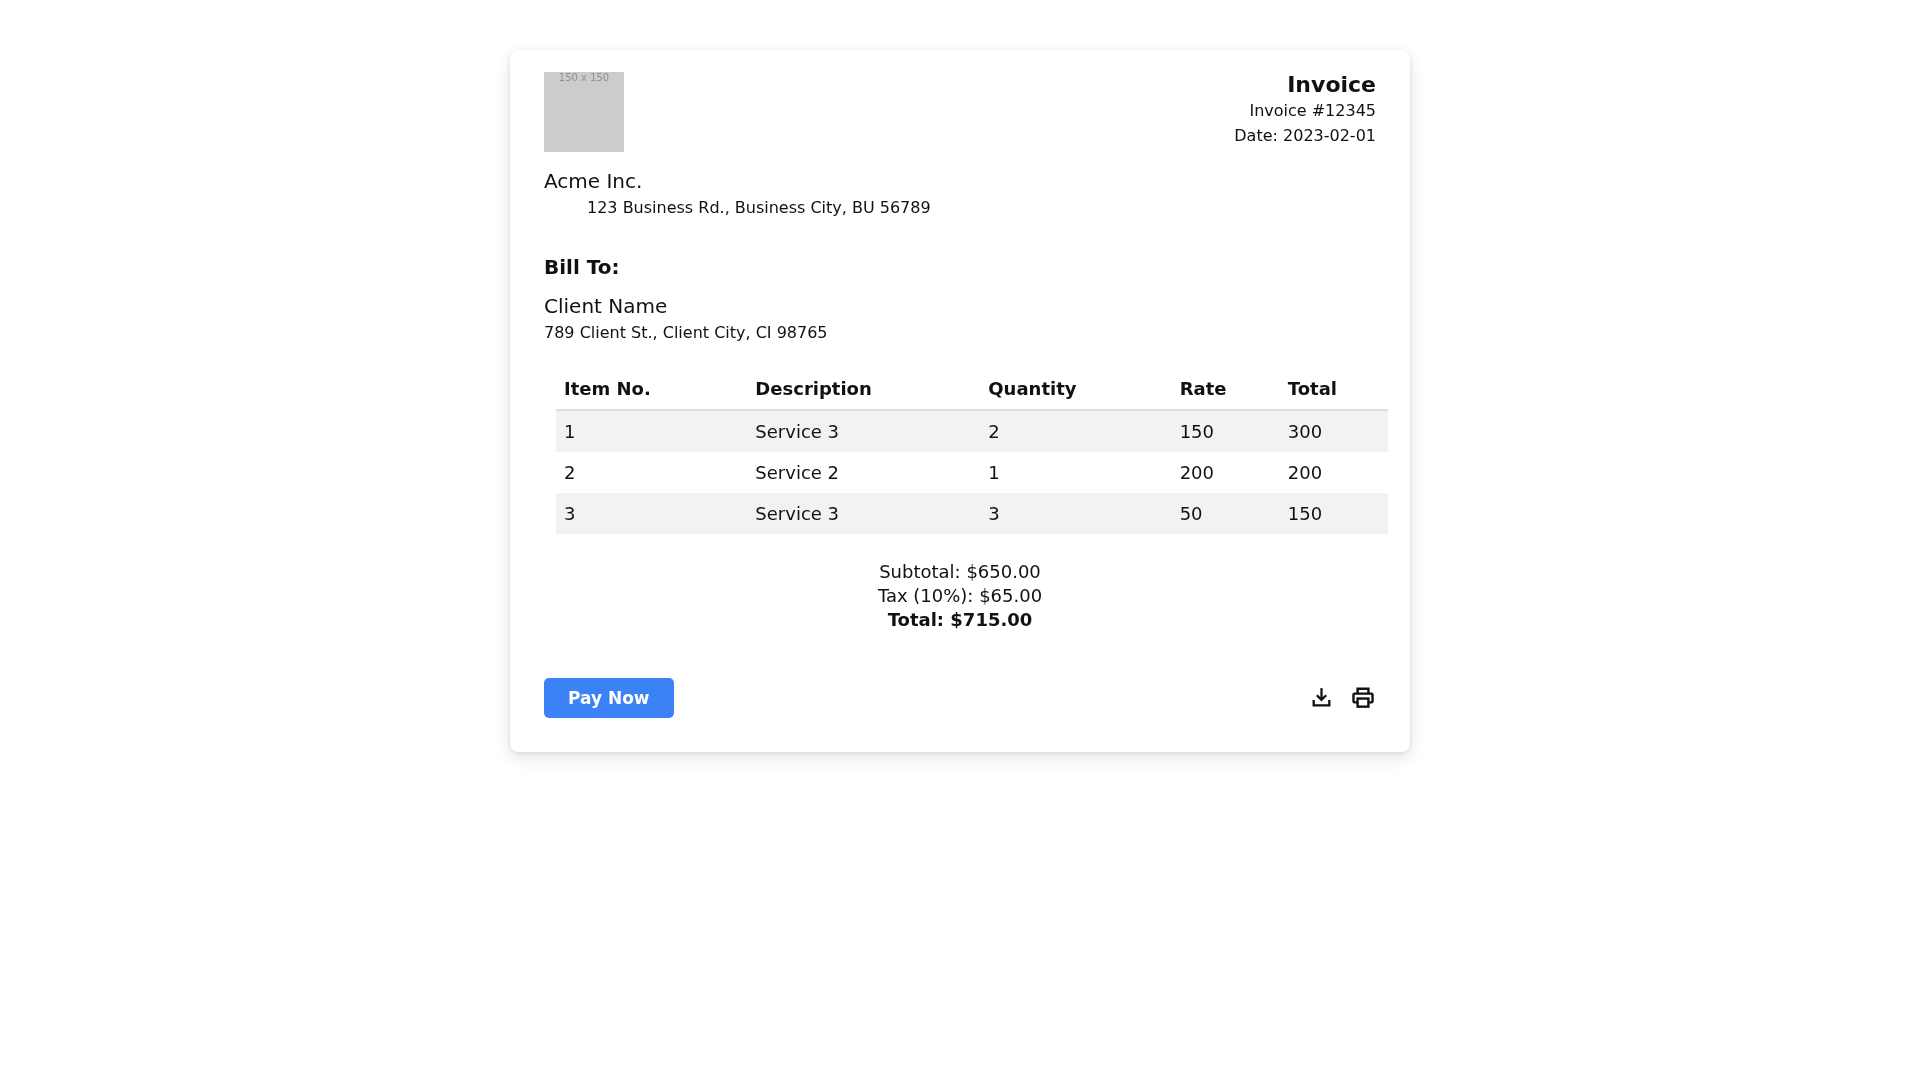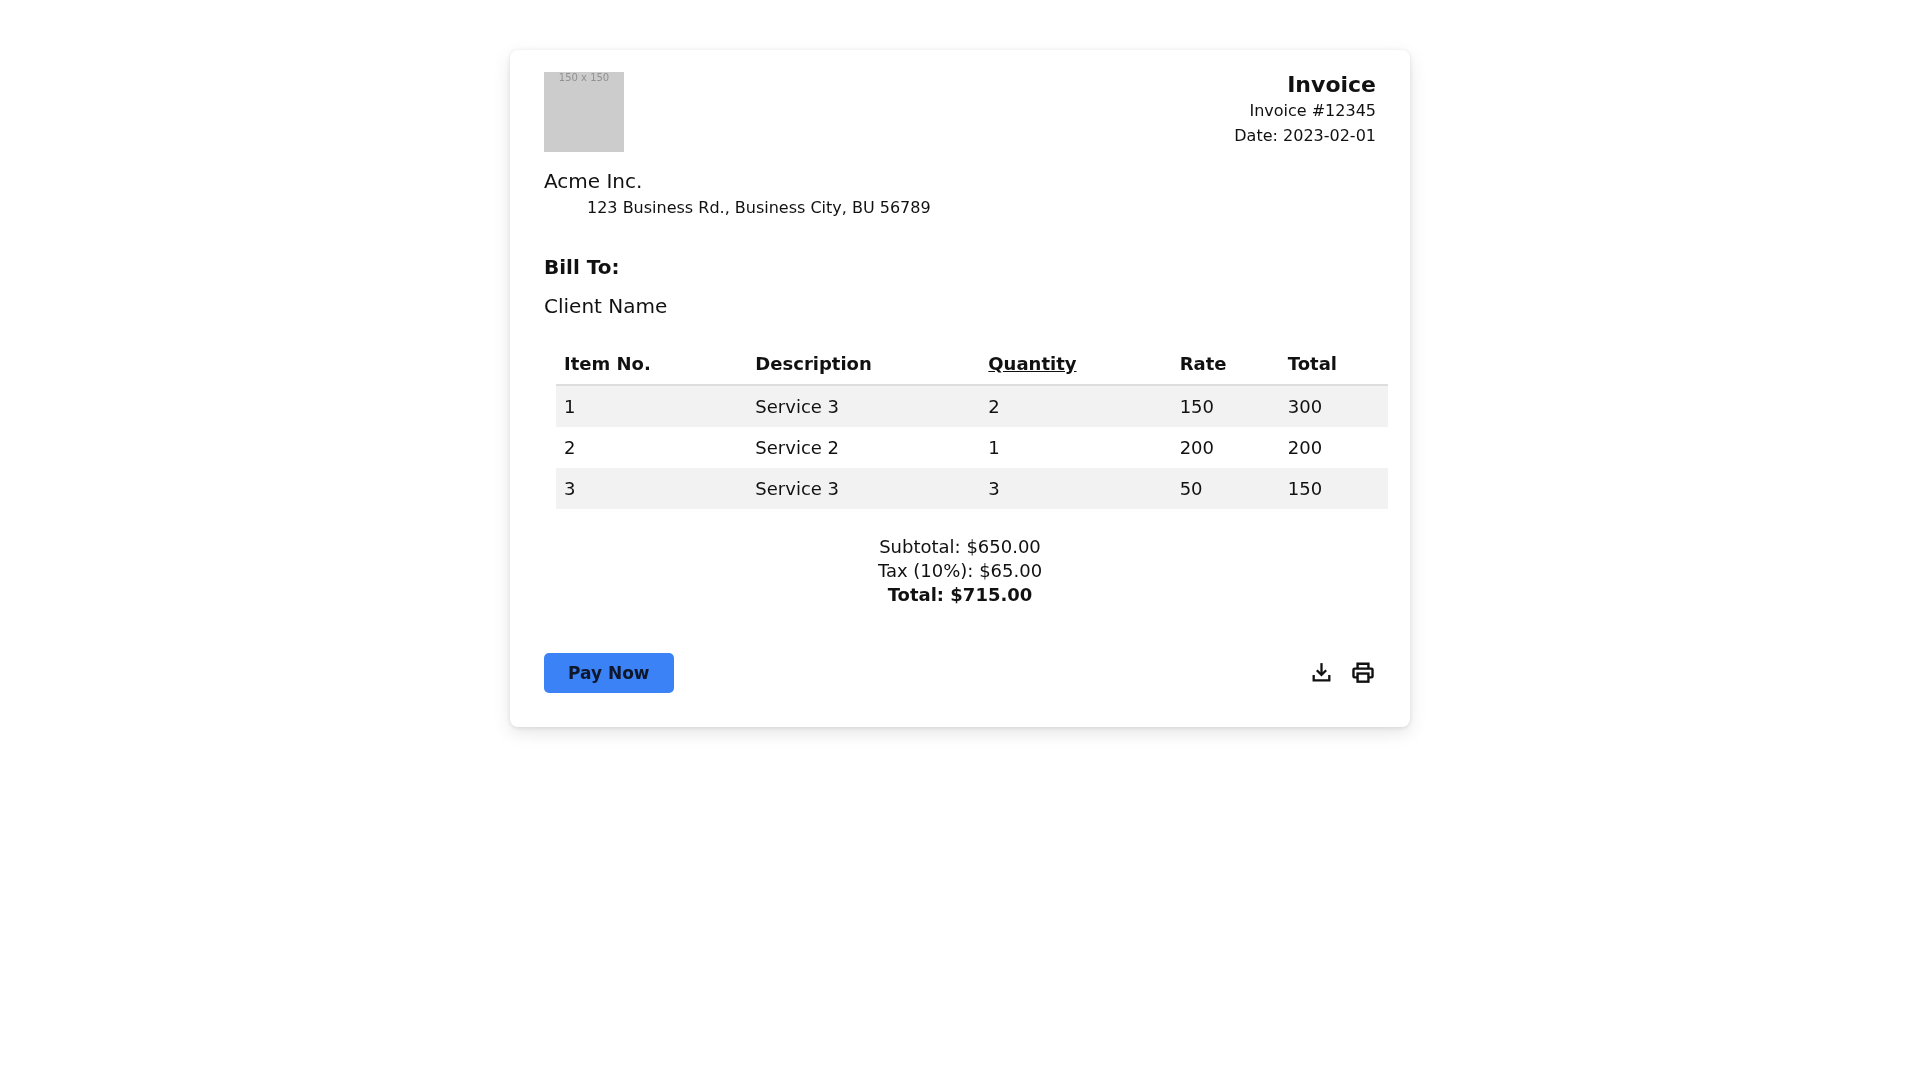--- a/index.html
+++ b/index.html
@@ -50,35 +50,35 @@
   table.items th {
     text-align: left;
     font-weight: bold;
     padding: 6px 8px 10px 8px;
     border-bottom: 2px solid #dddddd;
   }
   table.items td { padding: 10px 8px; text-align: left; }
   table.items tbody tr:nth-child(odd) { background: #f2f2f3; }
   .col-item { width: 23%; }
   .col-desc { width: 28%; }
-  .col-qty  { width: 23%; text-decoration: underline; }
+  .col-qty  { width: 23%; }
   .col-rate { width: 13%; }
   .col-total{ width: 13%; }
   
   .totals { margin-top: 26px; text-align: center; font-size: 18px; }
   .totals div { line-height: 24px; }
   .totals .grand-total { font-weight: bold; }
   
   .card-footer {
     margin-top: 46px;
     display: flex; justify-content: space-between; align-items: center;
   }
   .pay-button {
     background: #3b82f6;
-    color: #0f172a;
+    color: #ffffff;
     font-family: inherit;
     font-size: 17px;
     font-weight: bold;
     border: none;
     border-radius: 5px;
     padding: 10px 24px;
     cursor: pointer;
   }
   .icon-actions { display: flex; align-items: center; gap: 16px; }
   .icon-button {
@@ -103,20 +103,21 @@
     <div class="invoice-meta">
       <div class="invoice-title">Invoice</div>
       <div class="invoice-line">Invoice #12345</div>
       <div class="invoice-line">Date: 2023-02-01</div>
     </div>
   </div>
 
   <div class="bill-to">
     <div class="bill-to-label">Bill To:</div>
     <div class="client-name">Client Name</div>
+    <div class="client-address">789 Client St., Client City, CI 98765</div>
   </div>
 
   <table class="items">
     <thead>
       <tr>
         <th class="col-item">Item No.</th>
         <th class="col-desc">Description</th>
         <th class="col-qty">Quantity</th>
         <th class="col-rate">Rate</th>
         <th class="col-total">Total</th>

